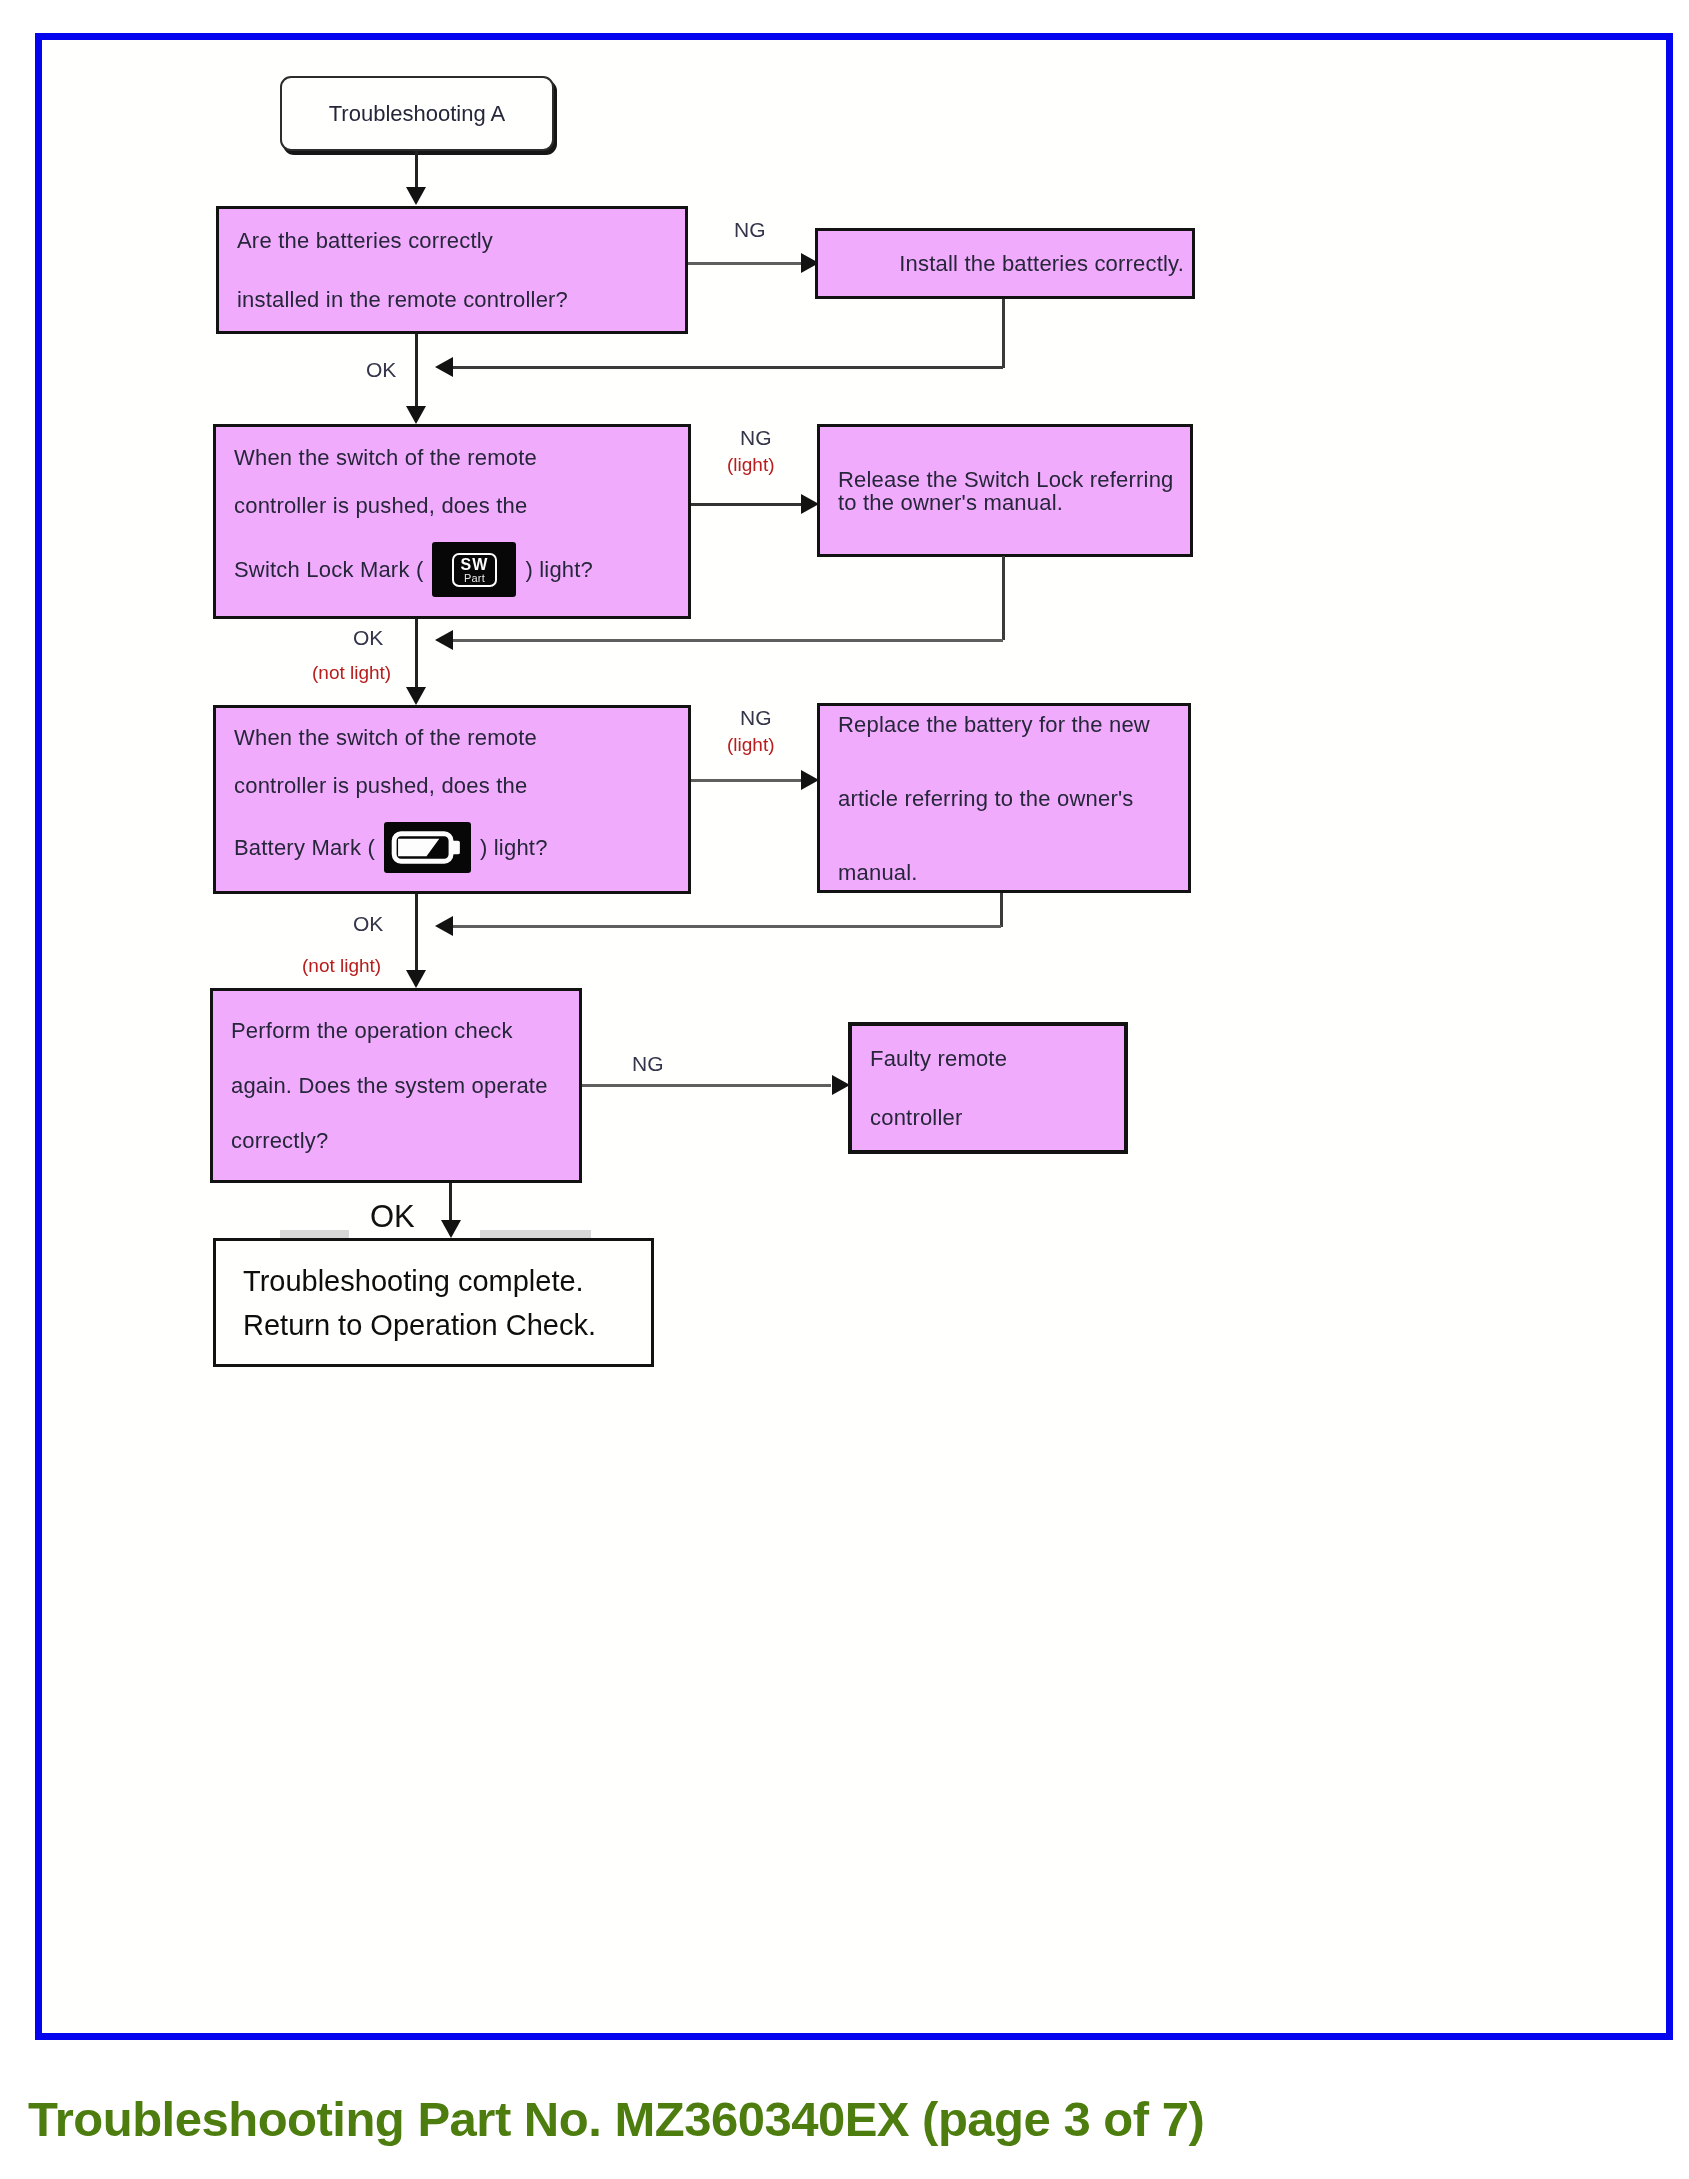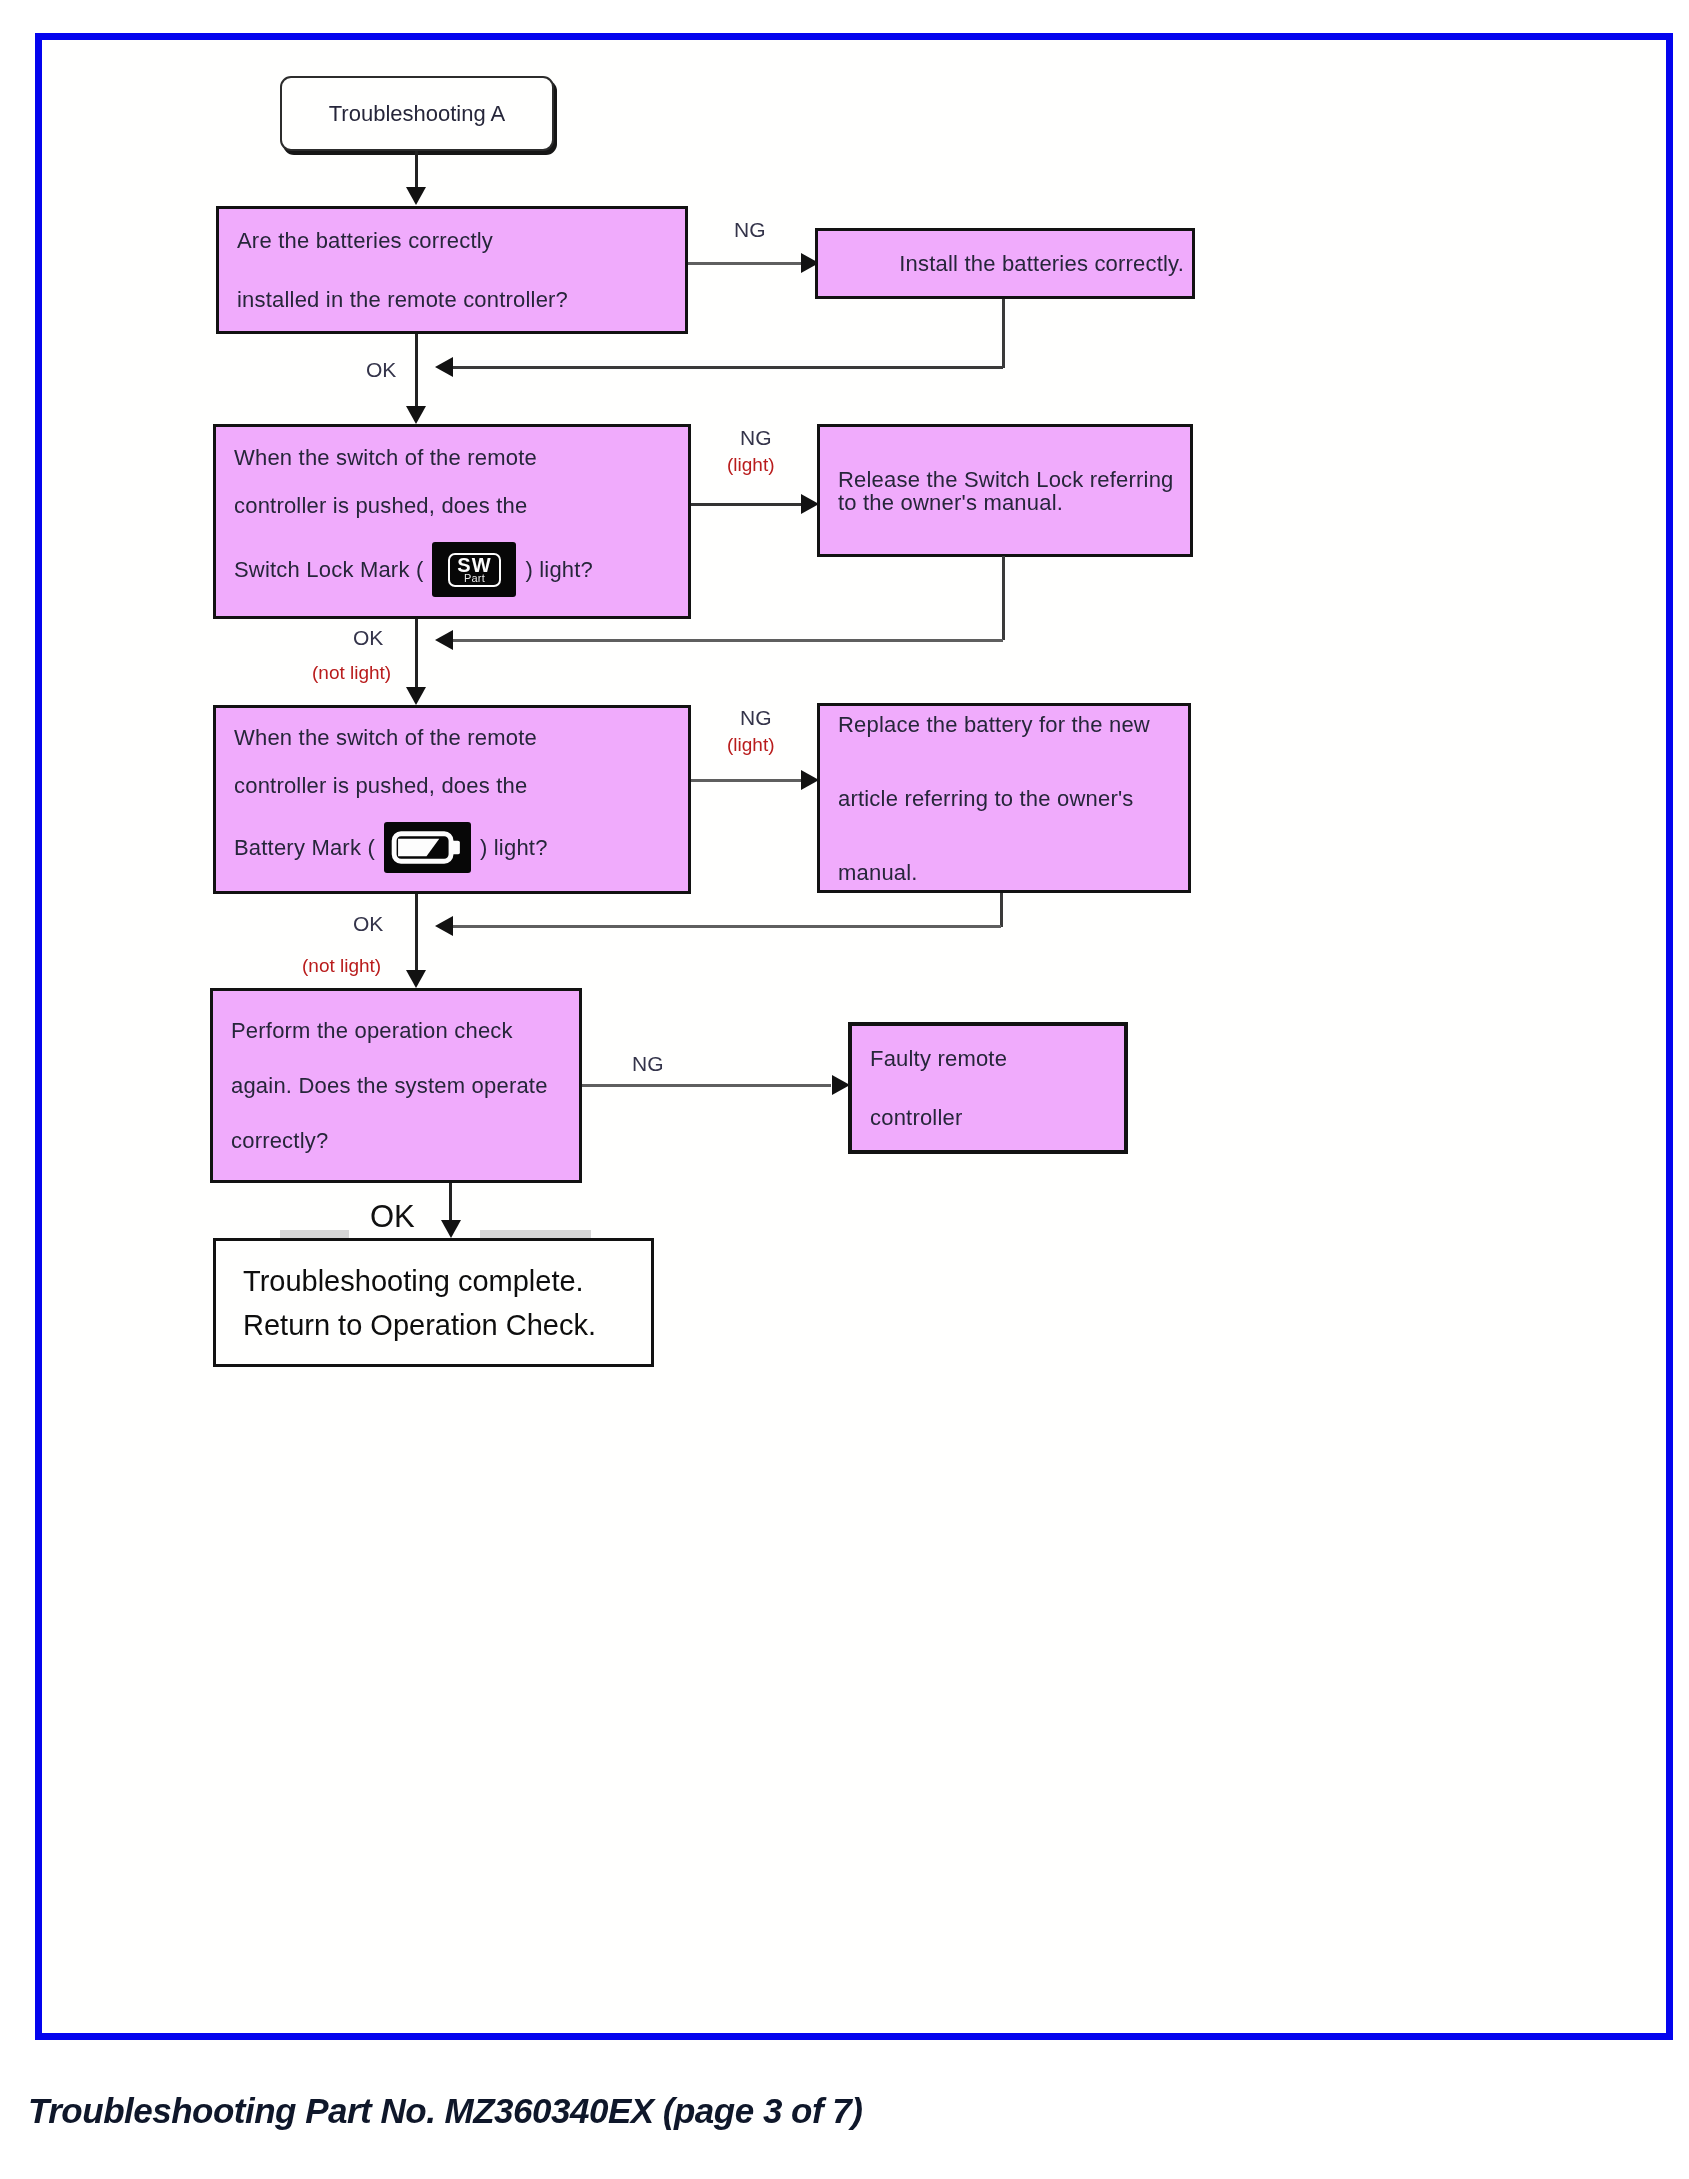--- a/index.html
+++ b/index.html
@@ -21,31 +21,31 @@
   .arr-down{width:0;height:0;border-left:10px solid transparent;border-right:10px solid transparent;border-top:18px solid #121212;}
   .arr-right{width:0;height:0;border-top:10px solid transparent;border-bottom:10px solid transparent;border-left:18px solid #121212;}
   .arr-left{width:0;height:0;border-top:10px solid transparent;border-bottom:10px solid transparent;border-right:18px solid #121212;}
   .lbl{font-size:21px;color:#34344a;white-space:nowrap;}
   .lbl-small{font-size:19px;color:#b91c1c;white-space:nowrap;}
   .lbl-big{font-size:31px;color:#111;white-space:nowrap;}
   
   .swlock{display:inline-flex;align-items:center;justify-content:center;width:84px;height:55px;
           background:#070707;border-radius:3px;flex:0 0 auto;}
   .swlock-inner{border:2px solid #fdfdfd;border-radius:7px;padding:2px 7px 1px 7px;text-align:center;color:#fdfdfd;}
-  .swlock-top{font-size:20px;font-weight:bold;line-height:16px;letter-spacing:1px;}
+  .swlock-top{font-size:16px;font-weight:bold;line-height:16px;letter-spacing:1px;}
   .swlock-bottom{font-size:11px;line-height:11px;color:#e8e8e8;}
   
   .batt{display:inline-block;width:87px;height:51px;background:#070707;border-radius:3px;flex:0 0 auto;}
   
   .donebox{left:213px;top:1238px;width:441px;height:129px;border:3px solid #121212;background:#fffffe;
            display:flex;flex-direction:column;justify-content:center;gap:14px;padding-left:27px;
            font-size:29px;color:#0e0e0e;}
   .donebox .ln{line-height:30px;white-space:nowrap;}
   .smudge{height:8px;background:#cdcdcd;opacity:0.8;}
-  .caption{left:28px;top:2091px;font-size:35px;font-weight:bold;color:#0f172a;letter-spacing:-0.5px;white-space:nowrap;font-style:italic;}
+  .caption{left:28px;top:2091px;font-size:49px;font-weight:bold;color:#4d7c0f;letter-spacing:-0.5px;white-space:nowrap;}
 </style>
 </head>
 <body>
 
 <div class="abs frame"></div>
 
 <div class="abs startbox">
   <span>Troubleshooting A</span>
 </div>
 

